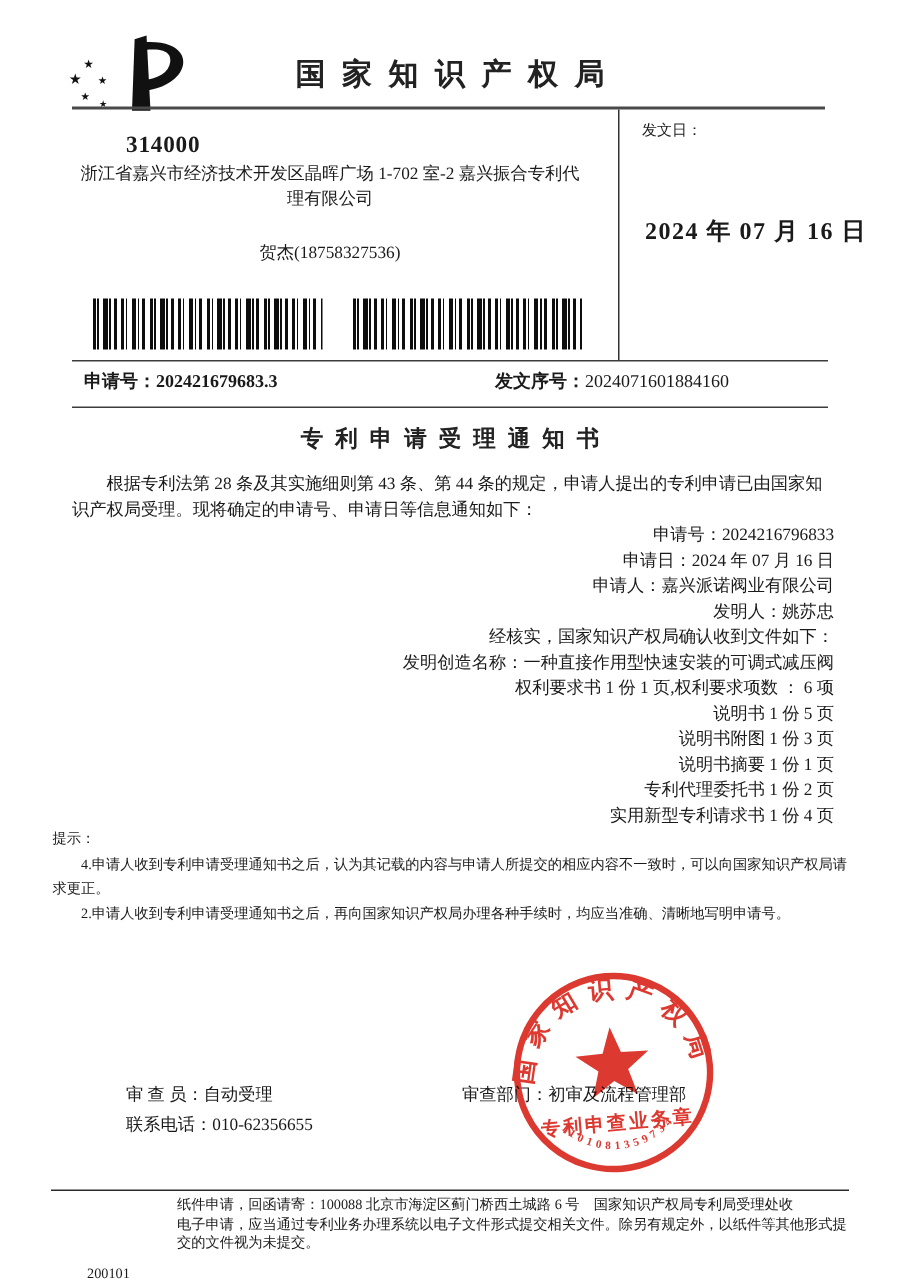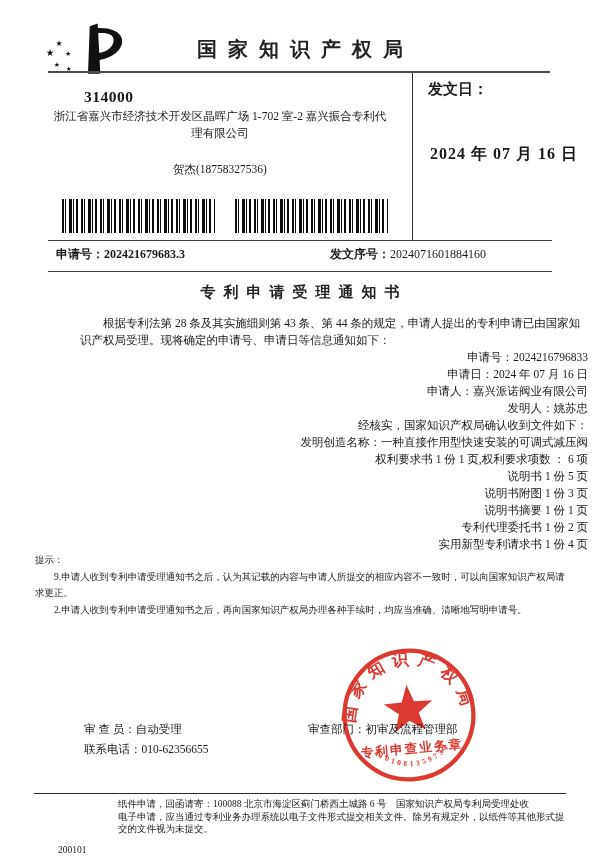--- a/index.html
+++ b/index.html
@@ -9,21 +9,21 @@
   }
   
   .logo{position:absolute;left:44px;top:22px;width:88px;height:56px;}
   .office-title{
     position:absolute;left:0;right:0;top:36px;text-align:center;margin:0;
     font-size:20px;font-weight:600;letter-spacing:11px;text-indent:11px;color:#222;
   }
   .header-rule{position:absolute;left:48px;right:50px;top:71px;border-top:2px solid #4a4a4a;}
   
   .datebox-vline{position:absolute;left:412px;top:73px;height:167px;border-left:1.2px solid #333;}
-  .datebox-label{position:absolute;left:428px;top:80px;font-size:15px;font-weight:bold;}
+  .datebox-label{position:absolute;left:428px;top:80px;font-size:10px;font-weight:normal;}
   .datebox-date{position:absolute;left:416px;top:144px;width:176px;text-align:center;font-size:16px;letter-spacing:1px;font-weight:bold;}
   .postal{position:absolute;left:84px;top:88px;font-size:15.5px;font-weight:bold;letter-spacing:.5px;}
   .addr-block{position:absolute;left:48px;top:108px;width:344px;text-align:center;font-size:11.5px;line-height:17px;}
   .addr-contact{margin-top:19px;}
   
   .barcode{
     position:absolute;top:199px;height:34px;width:153px;
     background:repeating-linear-gradient(90deg,
       #0d0d0d 0 2px,#fff 2px 3px,#0d0d0d 3px 4px,#fff 4px 7px,
       #0d0d0d 7px 10px,#fff 10px 11px,#0d0d0d 11px 12px,#fff 12px 14px,
@@ -36,21 +36,21 @@
   .rule.r3{top:271px;}
   .ref-row{position:absolute;left:0;top:246px;width:600px;font-size:12px;}
   .ref-app{position:absolute;left:56px;font-weight:bold;}
   .ref-serial{position:absolute;left:330px;}
   .ref-serial .lbl{font-weight:bold;}
   
   .notice-title{
     position:absolute;left:0;right:0;top:283px;margin:0;text-align:center;
     font-size:15px;font-weight:bold;letter-spacing:8px;text-indent:8px;color:#222;
   }
-  .body-block{position:absolute;left:48px;top:315px;width:508px;font-size:11.5px;line-height:17px;margin-left:32px;}
+  .body-block{position:absolute;left:48px;top:315px;width:508px;font-size:11.5px;line-height:17px;}
   .body-block p{margin:0;}
   .body-block .intro{text-indent:2em;}
   .body-block .field{padding-left:2em;text-align:right;}
   
   .tips{position:absolute;left:35px;top:552px;width:532px;font-size:9.5px;line-height:16.5px;}
   .tips p{margin:0;}
   .tips .tip{text-indent:2em;}
   
   .signoff{position:absolute;left:0;top:0;width:600px;font-size:11.5px;}
   .examiner{position:absolute;left:84px;top:722px;}
@@ -122,21 +122,21 @@
     <p class="field">权利要求书 1 份 1 页,权利要求项数 ：  6 项</p>
     <p class="field">说明书 1 份 5 页</p>
     <p class="field">说明书附图 1 份 3 页</p>
     <p class="field">说明书摘要 1 份 1 页</p>
     <p class="field">专利代理委托书 1 份 2 页</p>
     <p class="field">实用新型专利请求书 1 份 4 页</p>
   </div>
 
   <div class="tips">
     <p>提示：</p>
-    <p class="tip">9.申请人收到专利申请受理通知书之后，认为其记载的内容与申请人所提交的相应内容不一致时，可以向国家知识产权局请求更正。</p>
+    <p class="tip">4.申请人收到专利申请受理通知书之后，认为其记载的内容与申请人所提交的相应内容不一致时，可以向国家知识产权局请求更正。</p>
     <p class="tip">2.申请人收到专利申请受理通知书之后，再向国家知识产权局办理各种手续时，均应当准确、清晰地写明申请号。</p>
   </div>
 
   <div class="signoff">
     <span class="examiner">
       <span>审 查 员：</span><span>自动受理</span>
     </span>
     <span class="department">
       <span>审查部门：</span><span>初审及流程管理部</span>
     </span>

